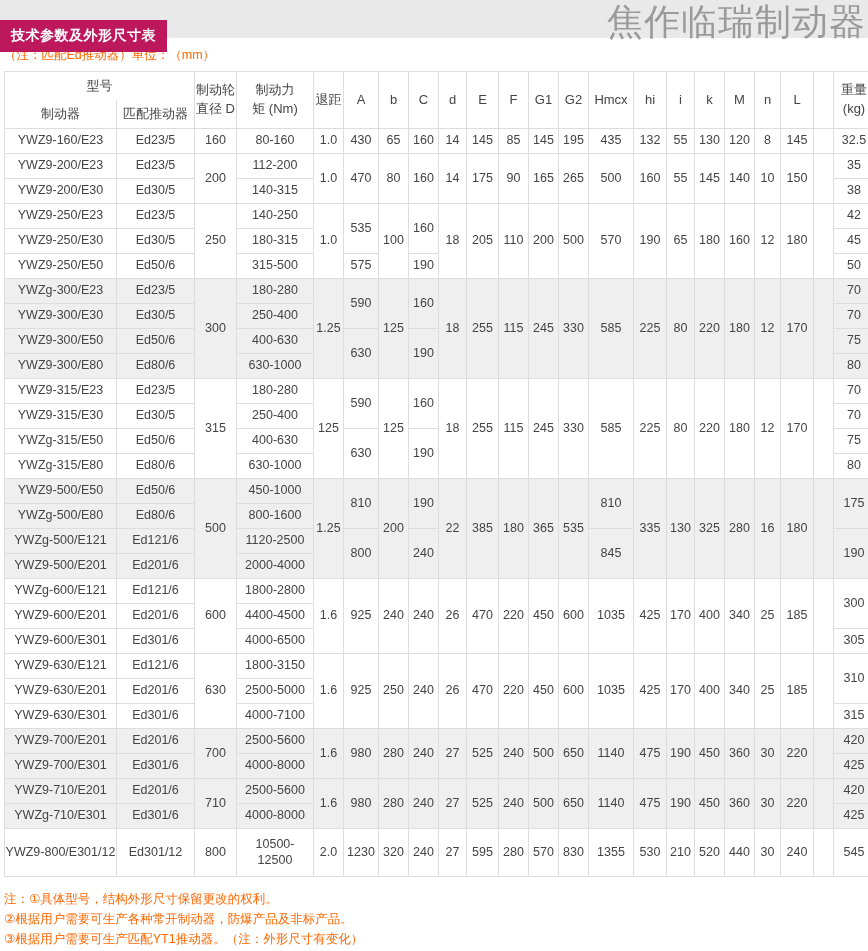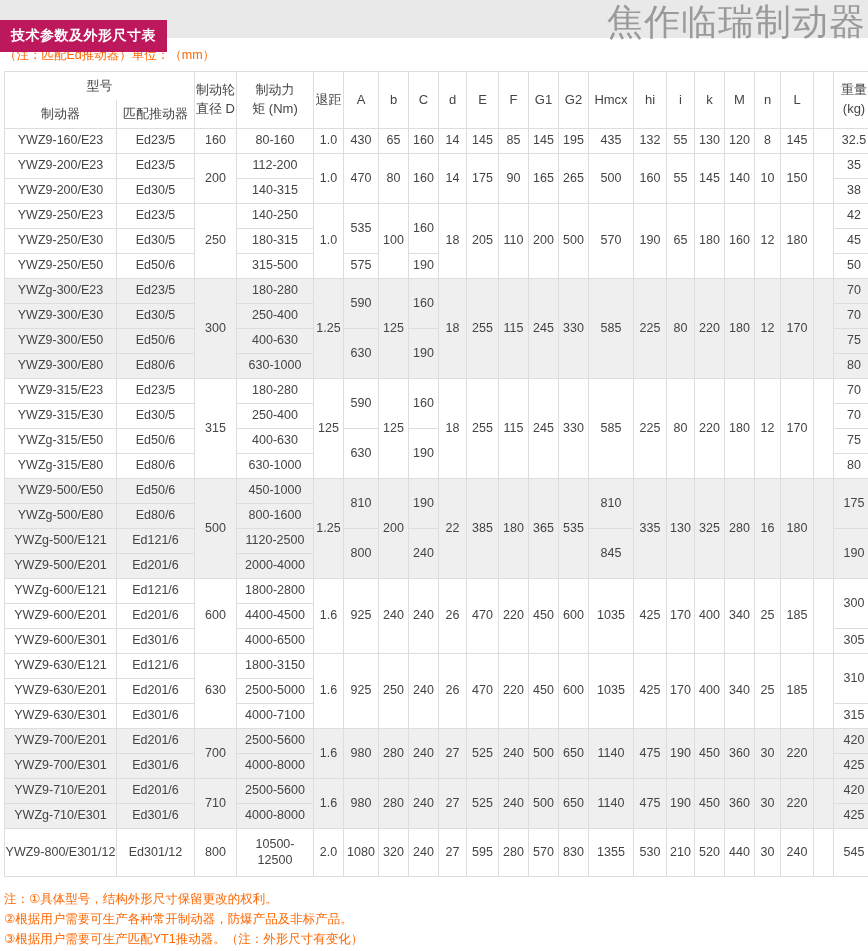--- a/index.html
+++ b/index.html
@@ -447,21 +447,21 @@
         <td>4000-8000</td>
         <td>425</td>
       </tr>
       <tr class="plain tall">
         <td>YWZ9-800/E301/12</td>
         <td>Ed301/12</td>
         <td>800</td>
         <td>10500-
 12500</td>
         <td>2.0</td>
-        <td>1080</td>
+        <td>1230</td>
         <td>320</td>
         <td>240</td>
         <td>27</td>
         <td>595</td>
         <td>280</td>
         <td>570</td>
         <td>830</td>
         <td>1355</td>
         <td>530</td>
         <td>210</td>

